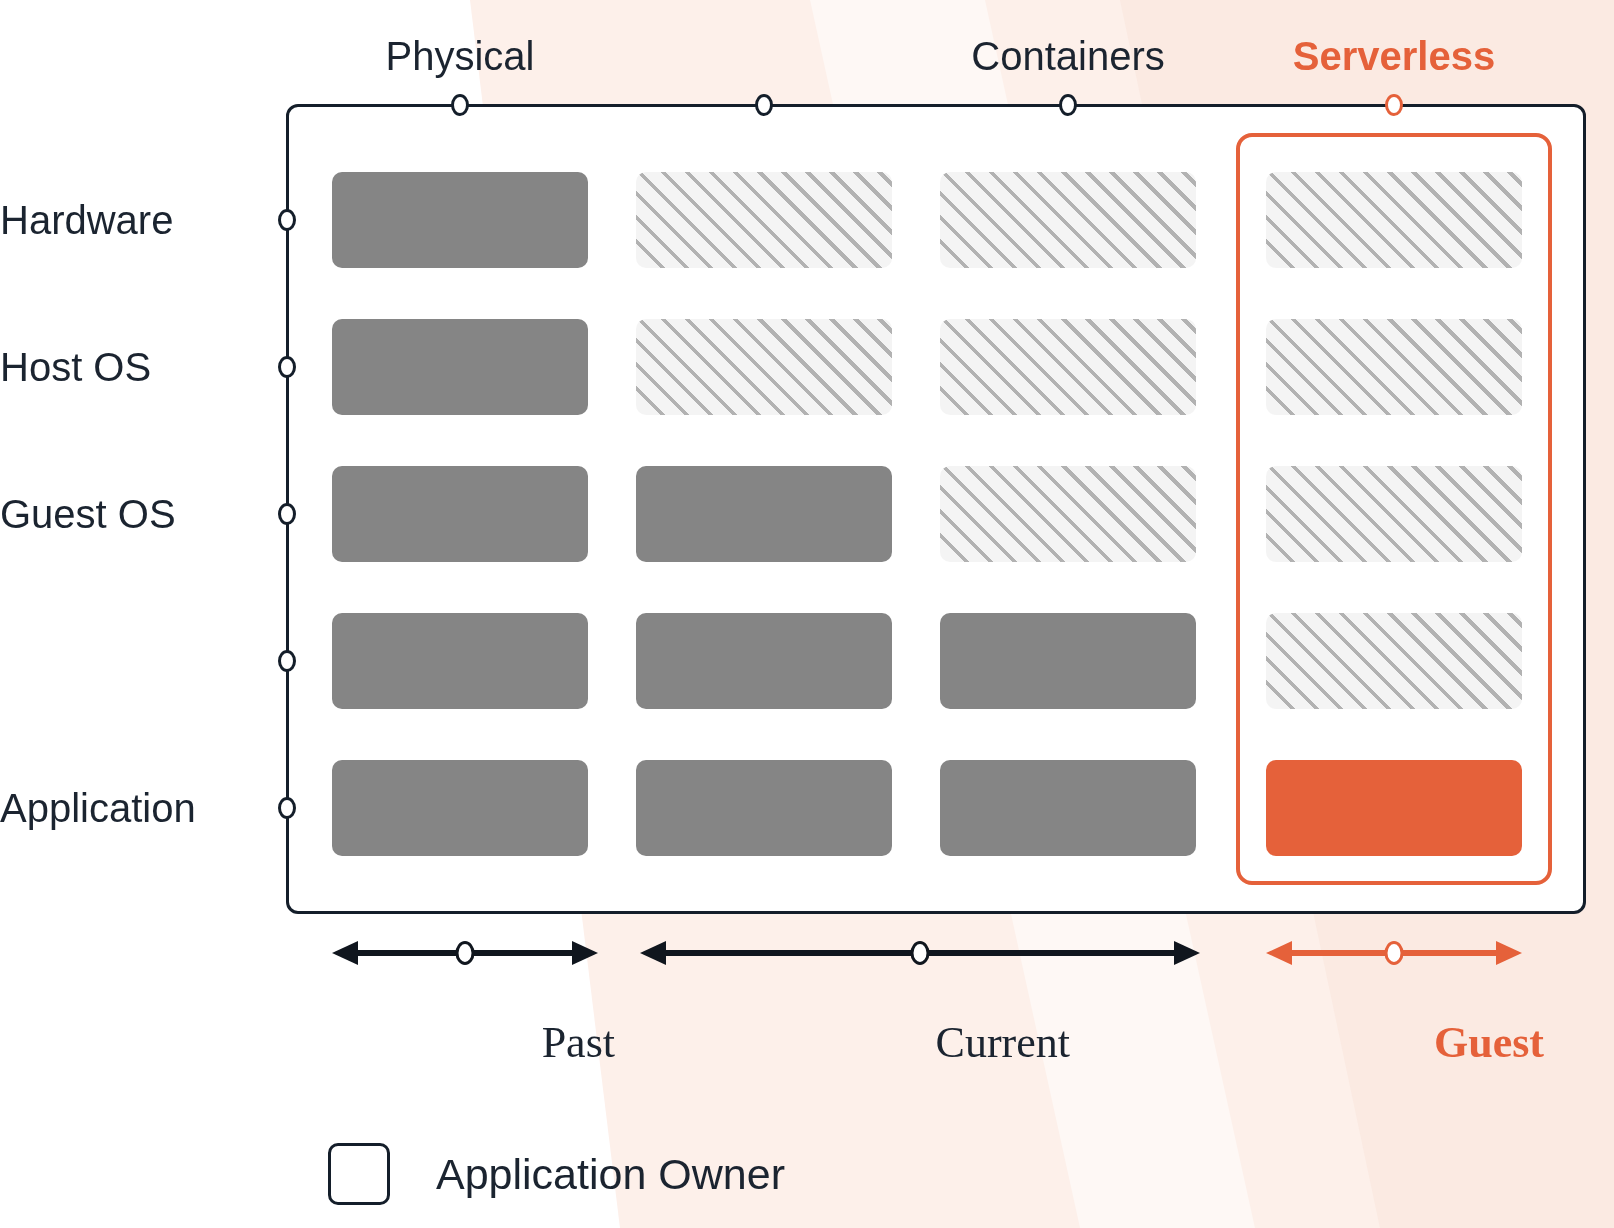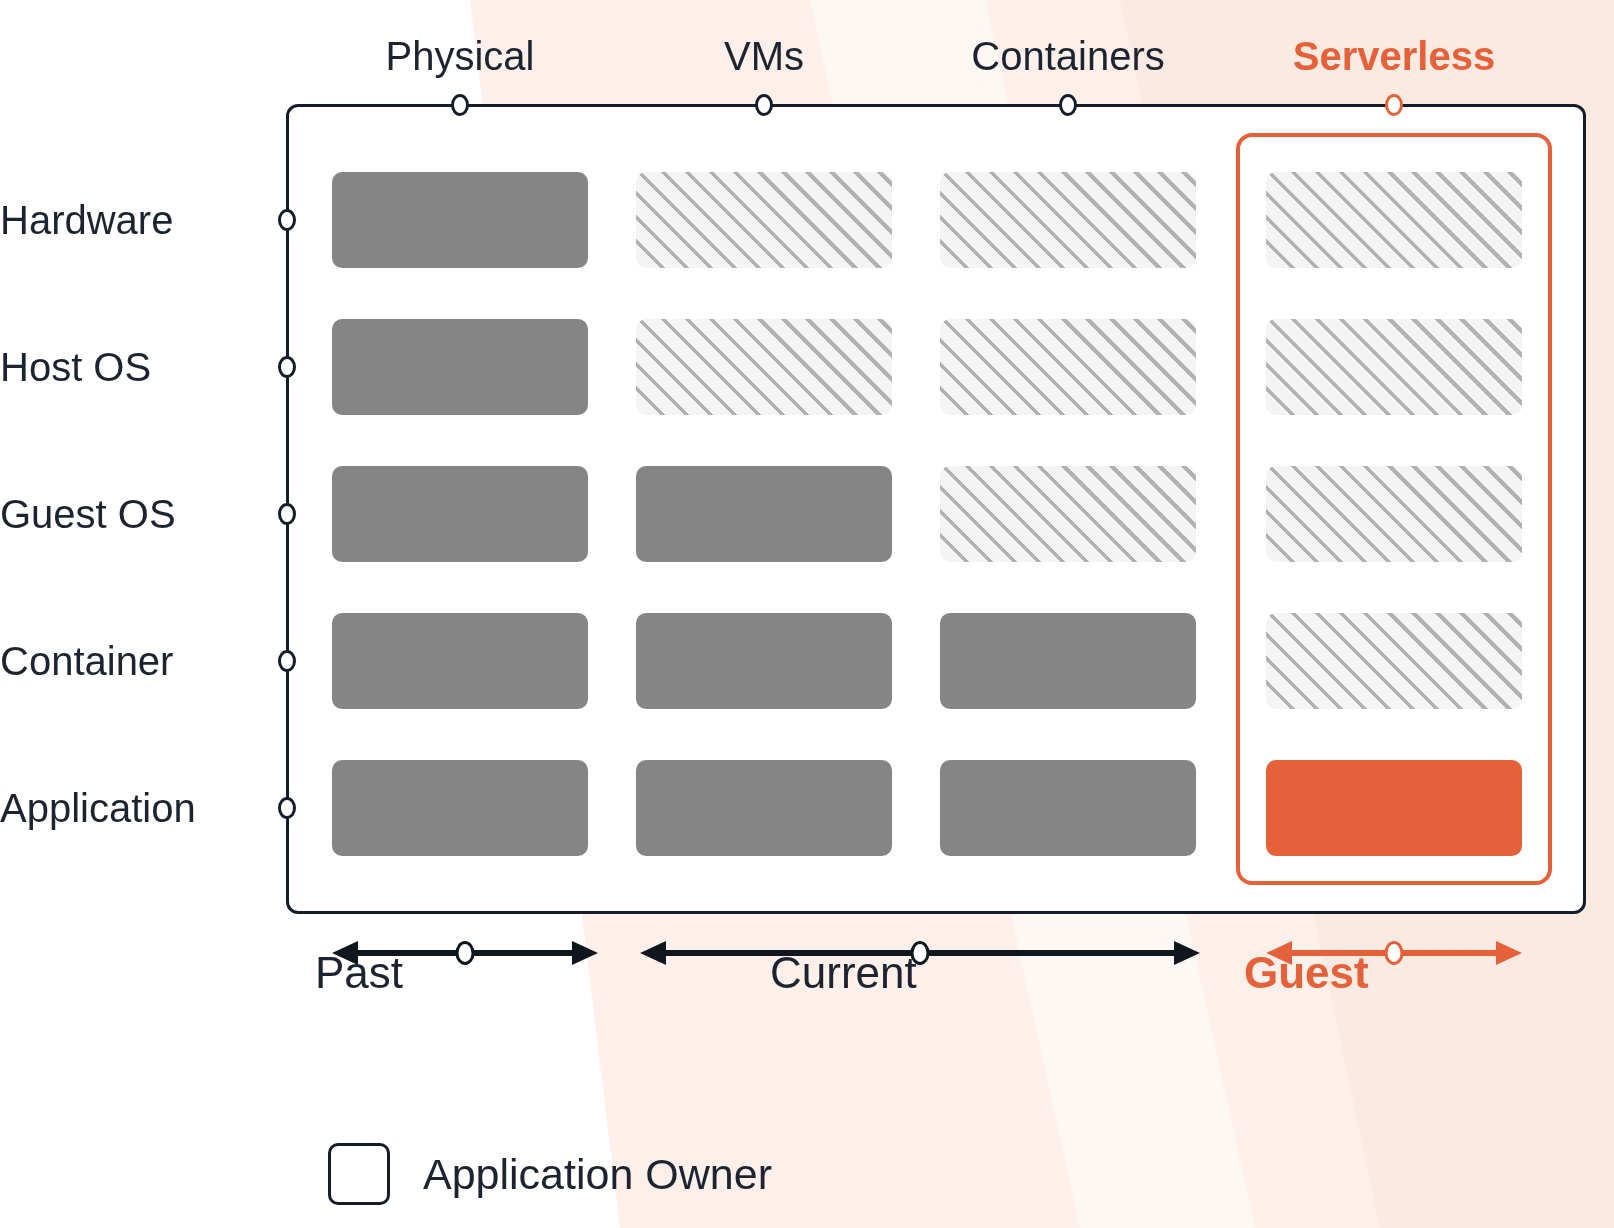--- a/index.html
+++ b/index.html
@@ -43,48 +43,47 @@
   .c0{left:332px}.c1{left:636px}.c2{left:940px}.c3{left:1266px}
   .r0{top:172px}.r1{top:319px}.r2{top:466px}.r3{top:613px}.r4{top:760px}
   .owner{background:#858585;}
   .provider{background:repeating-linear-gradient(45deg,#b2b2b2 0 4px,#f4f4f4 4px 17px);}
   .owner_highlight{background:#e5613a;}
 
   
   .arrow{position:absolute;top:939px;height:28px;}
   .ar0{left:332px;width:266px}.ar1{left:640px;width:560px}.ar2{left:1266px;width:256px}
 
-  .time-label{position:absolute;top:944px;width:300px;height:58px;line-height:58px;
-    text-align:left;font-size:44px;color:#1b2430;}
+  .time-label{position:absolute;top:1014px;width:300px;height:58px;line-height:58px;
+    text-align:right;font-size:44px;color:#1b2430;font-family:Liberation Serif, serif;}
   .tl0{left:315px}.tl1{left:770px}.tl2{left:1244px}
   .time-label.accent{color:#e5613a;font-weight:700;}
 
   
-  .legend-item{position:absolute;display:flex;align-items:center;gap:33px;}
+  .legend-item{position:absolute;display:flex;align-items:center;gap:46px;}
   .lg0{left:328px;top:1143px}.lg1{left:1012px;top:1143px}
   .swatch{width:62px;height:62px;box-sizing:border-box;border:3px solid #141e2a;
     border-radius:10px;background:#ffffff;padding:6px;}
   .swatch-fill{width:100%;height:100%;border-radius:5px;}
   .legend-label{font-size:43px;line-height:62px;color:#1b2430;white-space:nowrap;}
 </style>
 </head>
 <body>
 
 <div class="canvas">
 
   <svg class="bg-svg" viewBox="0 0 1614 1228" aria-hidden="true">
     <polygon points="470,0 1614,0 1614,1228 620,1228" fill="#fdf0ea"></polygon>
     <polygon points="810,0 985,0 1255,1228 1080,1228" fill="#ffffff" opacity="0.5"></polygon>
     <polygon points="1120,0 1614,0 1614,1228 1380,1228" fill="#f9e3da" opacity="0.5"></polygon>
   </svg>
 
   <div class="layer">
 
     <div class="col-head ch0">Physical</div>
-    <div class="col-head ch1">VMs</div>
     <div class="col-head ch2">Containers</div>
     <div class="col-head ch3 accent">Serverless</div>
 
     <div class="outer-box"></div>
 
     <div class="accent-box"></div>
 
     <div class="layer" style="z-index:2;">
         <div class="cell r0 c0 owner"></div>
         <div class="cell r0 c1 provider"></div>
@@ -115,21 +114,20 @@
 
     <span class="node ln0"></span>
     <span class="node ln1"></span>
     <span class="node ln2"></span>
     <span class="node ln3"></span>
     <span class="node ln4"></span>
 
     <div class="row-label rl0">Hardware</div>
     <div class="row-label rl1">Host OS</div>
     <div class="row-label rl2">Guest OS</div>
-    <div class="row-label rl3">Container</div>
     <div class="row-label rl4">Application</div>
 
     <svg class="arrow ar0" viewBox="0 0 266 28">
       <line x1="18" y1="14" x2="248" y2="14" stroke="#10161e" stroke-width="6"></line>
       <polygon points="0,14 26,2 26,26" fill="#10161e"></polygon>
       <polygon points="266,14 240,2 240,26" fill="#10161e"></polygon>
       <ellipse cx="133" cy="14" rx="8" ry="10.5" fill="#ffffff" stroke="#10161e" stroke-width="3"></ellipse>
     </svg>
     <svg class="arrow ar1" viewBox="0 0 560 28">
       <line x1="18" y1="14" x2="542" y2="14" stroke="#10161e" stroke-width="6"></line>

